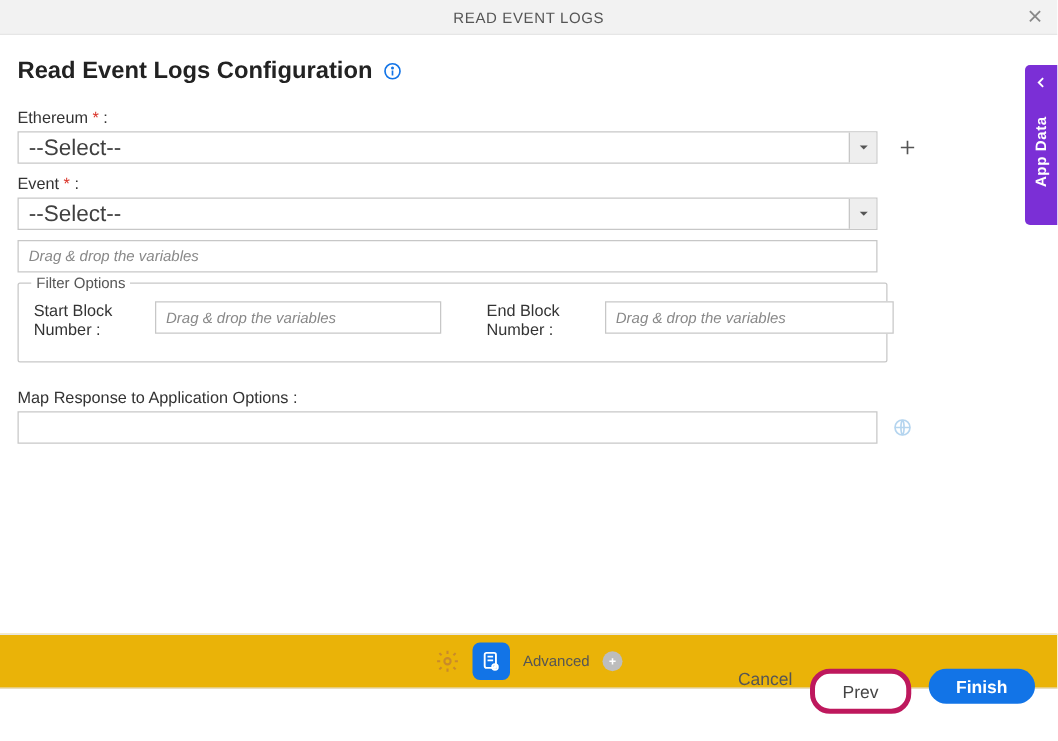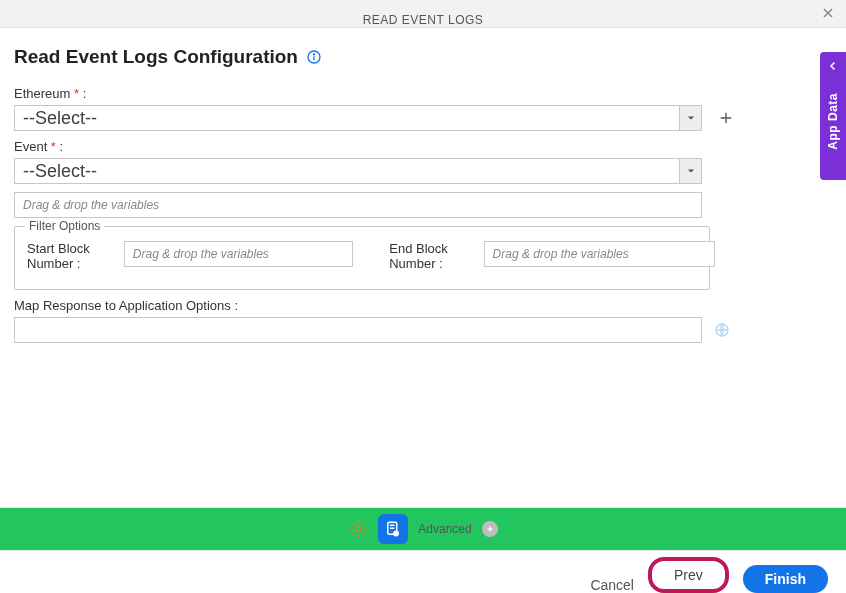--- a/index.html
+++ b/index.html
@@ -1,18 +1,18 @@
 <!DOCTYPE html>
 <html><head>
 <meta charset="utf-8">
 <style>
 * { box-sizing: border-box; margin: 0; padding: 0; }
 body { font-family: Arial, Helvetica, sans-serif; font-size: 13px; color: #333; background: #fff; width: 846px; height: 593px; overflow: hidden; position: relative; }
 
-.header-bar { height: 28px; background: #f2f2f2; display: flex; align-items: flex-end; justify-content: center; position: relative; border-bottom: 1px solid #e6e6e6; }
+.header-bar { height: 28px; background: #f2f2f2; display: flex; align-items: center; justify-content: center; position: relative; border-bottom: 1px solid #e6e6e6; }
 .header-title { font-size: 12px; letter-spacing: 0.5px; color: #555; }
 .close-btn { position: absolute; right: 8px; top: 4px; width: 20px; height: 20px; display: flex; align-items: center; justify-content: center; cursor: pointer; color: #888; }
 .close-btn svg { width: 14px; height: 14px; }
 
 .content { padding: 18px 14px 0 14px; }
 
 .page-title-row { display: flex; align-items: center; margin-bottom: 18px; }
 .page-title { font-size: 19px; font-weight: 700; color: #222; margin-right: 8px; }
 .info-icon { color: #1274e7; display: flex; align-items: center; cursor: pointer; }
 .info-icon svg { width: 16px; height: 16px; }
@@ -25,43 +25,43 @@
 .select-control { flex: 1; height: 26px; border: 1px solid #c7c7c7; display: flex; align-items: center; background: #fff; max-width: 688px; }
 .select-text { flex: 1; padding: 0 8px; color: #404040; font-size: 18px; }
 .select-caret { width: 22px; height: 24px; background: #eee; border-left: 1px solid #c7c7c7; display: flex; align-items: center; justify-content: center; }
 .select-caret svg { width: 8px; height: 8px; fill: #555; }
 .plus-btn { width: 24px; height: 24px; margin-left: 12px; display: flex; align-items: center; justify-content: center; cursor: pointer; color: #555; }
 .plus-btn svg { width: 16px; height: 16px; }
 
 .text-input { width: 688px; height: 26px; border: 1px solid #c7c7c7; padding: 0 8px; font-size: 12px; font-style: italic; color: #888; outline: none; }
 .text-input::placeholder { color: #888; font-style: italic; }
 
-.fieldset { border: 1px solid #c7c7c7; border-radius: 2px; padding: 14px 12px 12px 12px; width: 696px; margin-top: 6px; margin-bottom: 8px; position: relative; }
+.fieldset { border: 1px solid #c7c7c7; border-radius: 2px; padding: 14px 12px 12px 12px; width: 696px; margin-top: 6px; margin-bottom: 20px; position: relative; }
 .fieldset-legend { position: absolute; top: -8px; left: 10px; background: #fff; padding: 0 4px; font-size: 12px; color: #555; }
 .filter-grid { display: flex; gap: 36px; }
 .filter-col { display: flex; flex-direction: row; }
 .filter-col label { font-size: 13px; color: #333; margin-bottom: 6px; }
 .filter-input { width: 280px; height: 26px; border: 1px solid #c7c7c7; padding: 0 8px; font-size: 12px; font-style: italic; color: #888; outline: none; }
 .filter-input::placeholder { color: #888; font-style: italic; }
 
 .map-row { display: flex; align-items: center; }
 .map-input { width: 688px; height: 26px; border: 1px solid #c7c7c7; padding: 0 8px; font-size: 12px; outline: none; }
 .globe-icon { margin-left: 12px; color: #b5d5ef; display: flex; cursor: pointer; }
 .globe-icon svg { width: 16px; height: 16px; }
 
-.toolbar { position: absolute; bottom: 42px; left: 0; right: 0; height: 44px; background: #22c55e; border-top: 1px solid #e6e6e6; border-bottom: 1px solid #e6e6e6; display: flex; align-items: center; justify-content: center; gap: 10px; }
+.toolbar { position: absolute; bottom: 42px; left: 0; right: 0; height: 44px; background: #eab308; border-top: 1px solid #e6e6e6; border-bottom: 1px solid #e6e6e6; display: flex; align-items: center; justify-content: center; gap: 10px; }
 .gear-icon { color: #c98a2b; display: flex; cursor: pointer; }
 .gear-icon svg { width: 20px; height: 20px; }
 .doc-btn { width: 30px; height: 30px; background: #1274e7; border-radius: 6px; display: flex; align-items: center; justify-content: center; cursor: pointer; }
 .doc-btn svg { width: 18px; height: 18px; }
 .advanced-label { font-size: 12px; color: #555; }
 .adv-plus { width: 16px; height: 16px; background: #bdbdbd; border-radius: 50%; display: flex; align-items: center; justify-content: center; cursor: pointer; }
 .adv-plus svg { width: 10px; height: 10px; }
 
-.footer { position: absolute; bottom: 0; left: 0; right: 0; height: 42px; display: flex; align-items: flex-end; justify-content: flex-end; padding-right: 18px; gap: 14px; }
+.footer { position: absolute; bottom: 16px; left: 0; right: 0; height: 42px; display: flex; align-items: flex-start; justify-content: flex-end; padding-right: 18px; gap: 14px; }
 .btn-text { color: #555; font-size: 14px; cursor: pointer; background: none; border: none; }
 .btn-outline { background: #fff; border: 4px solid #be185d; border-radius: 16px; padding: 6px 22px; font-size: 14px; color: #444; cursor: pointer; }
 .btn-primary { background: #1274e7; border: none; border-radius: 16px; padding: 6px 22px; font-size: 14px; color: #fff; font-weight: 600; cursor: pointer; }
 
 .side-tab { position: absolute; right: 0; top: 52px; width: 26px; height: 128px; background: #7b2fd6; border-top-left-radius: 4px; border-bottom-left-radius: 4px; display: flex; flex-direction: column; align-items: center; padding-top: 8px; cursor: pointer; }
 .side-tab svg { width: 12px; height: 12px; }
 .side-tab-text { color: #fff; font-size: 12px; font-weight: 600; writing-mode: vertical-rl; transform: rotate(180deg); margin-top: 18px; letter-spacing: 0.5px; }
 </style>
 </head>
 <body>

